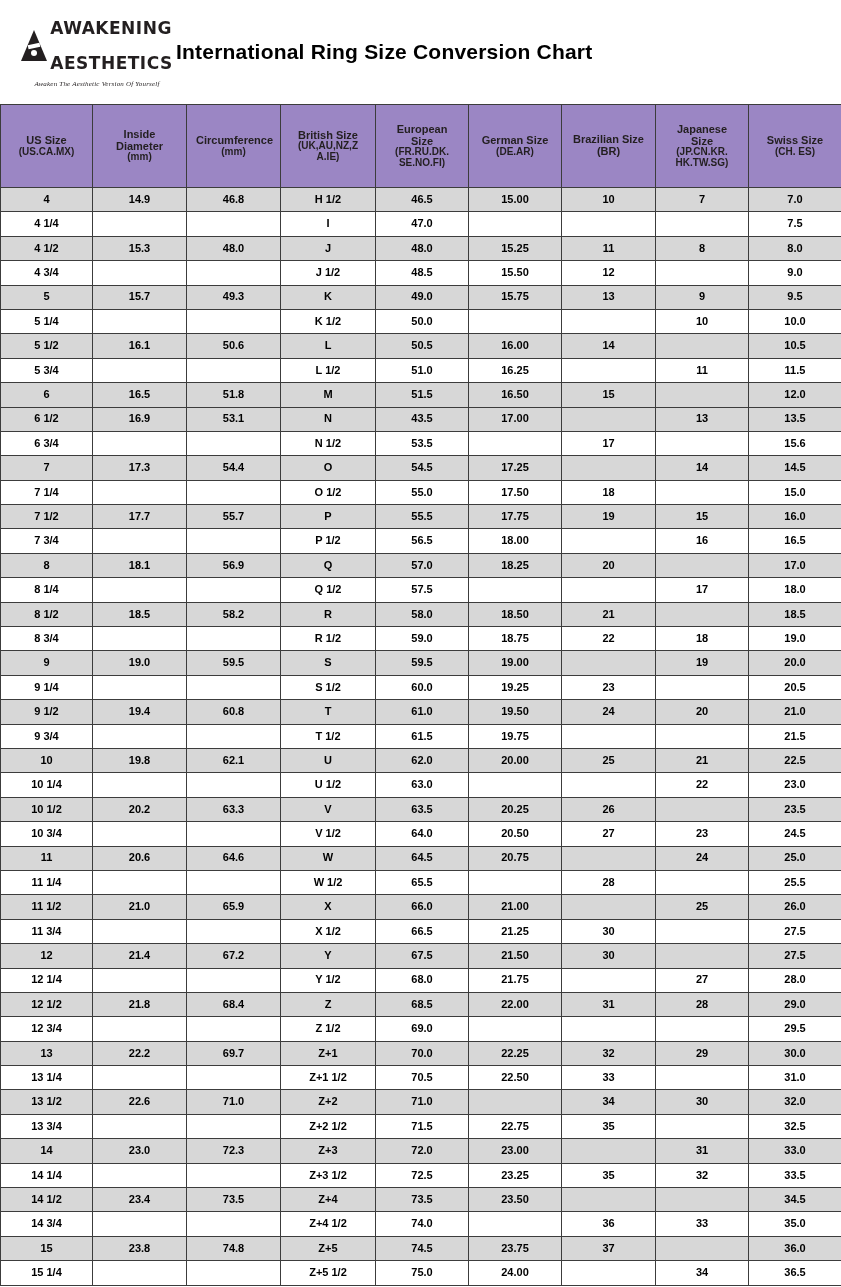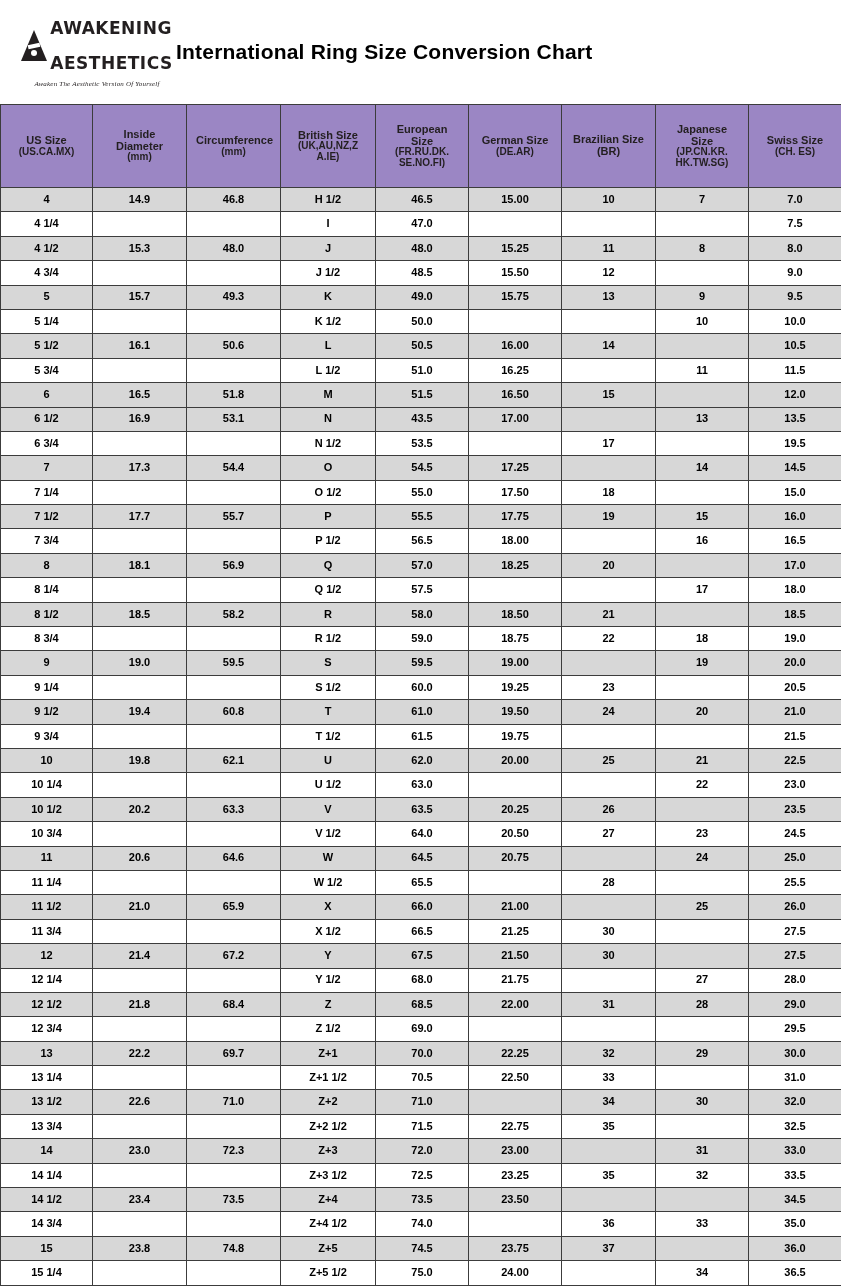--- a/index.html
+++ b/index.html
@@ -341,21 +341,21 @@
         </tr>
         <tr class="even">
           <td>6 3/4</td>
           <td></td>
           <td></td>
           <td>N 1/2</td>
           <td>53.5</td>
           <td></td>
           <td>17</td>
           <td></td>
-          <td>19.5</td>
+          <td>15.6</td>
         </tr>
         <tr class="odd">
           <td>7</td>
           <td>17.3</td>
           <td>54.4</td>
           <td>O</td>
           <td>54.5</td>
           <td>17.25</td>
           <td></td>
           <td>14</td>

